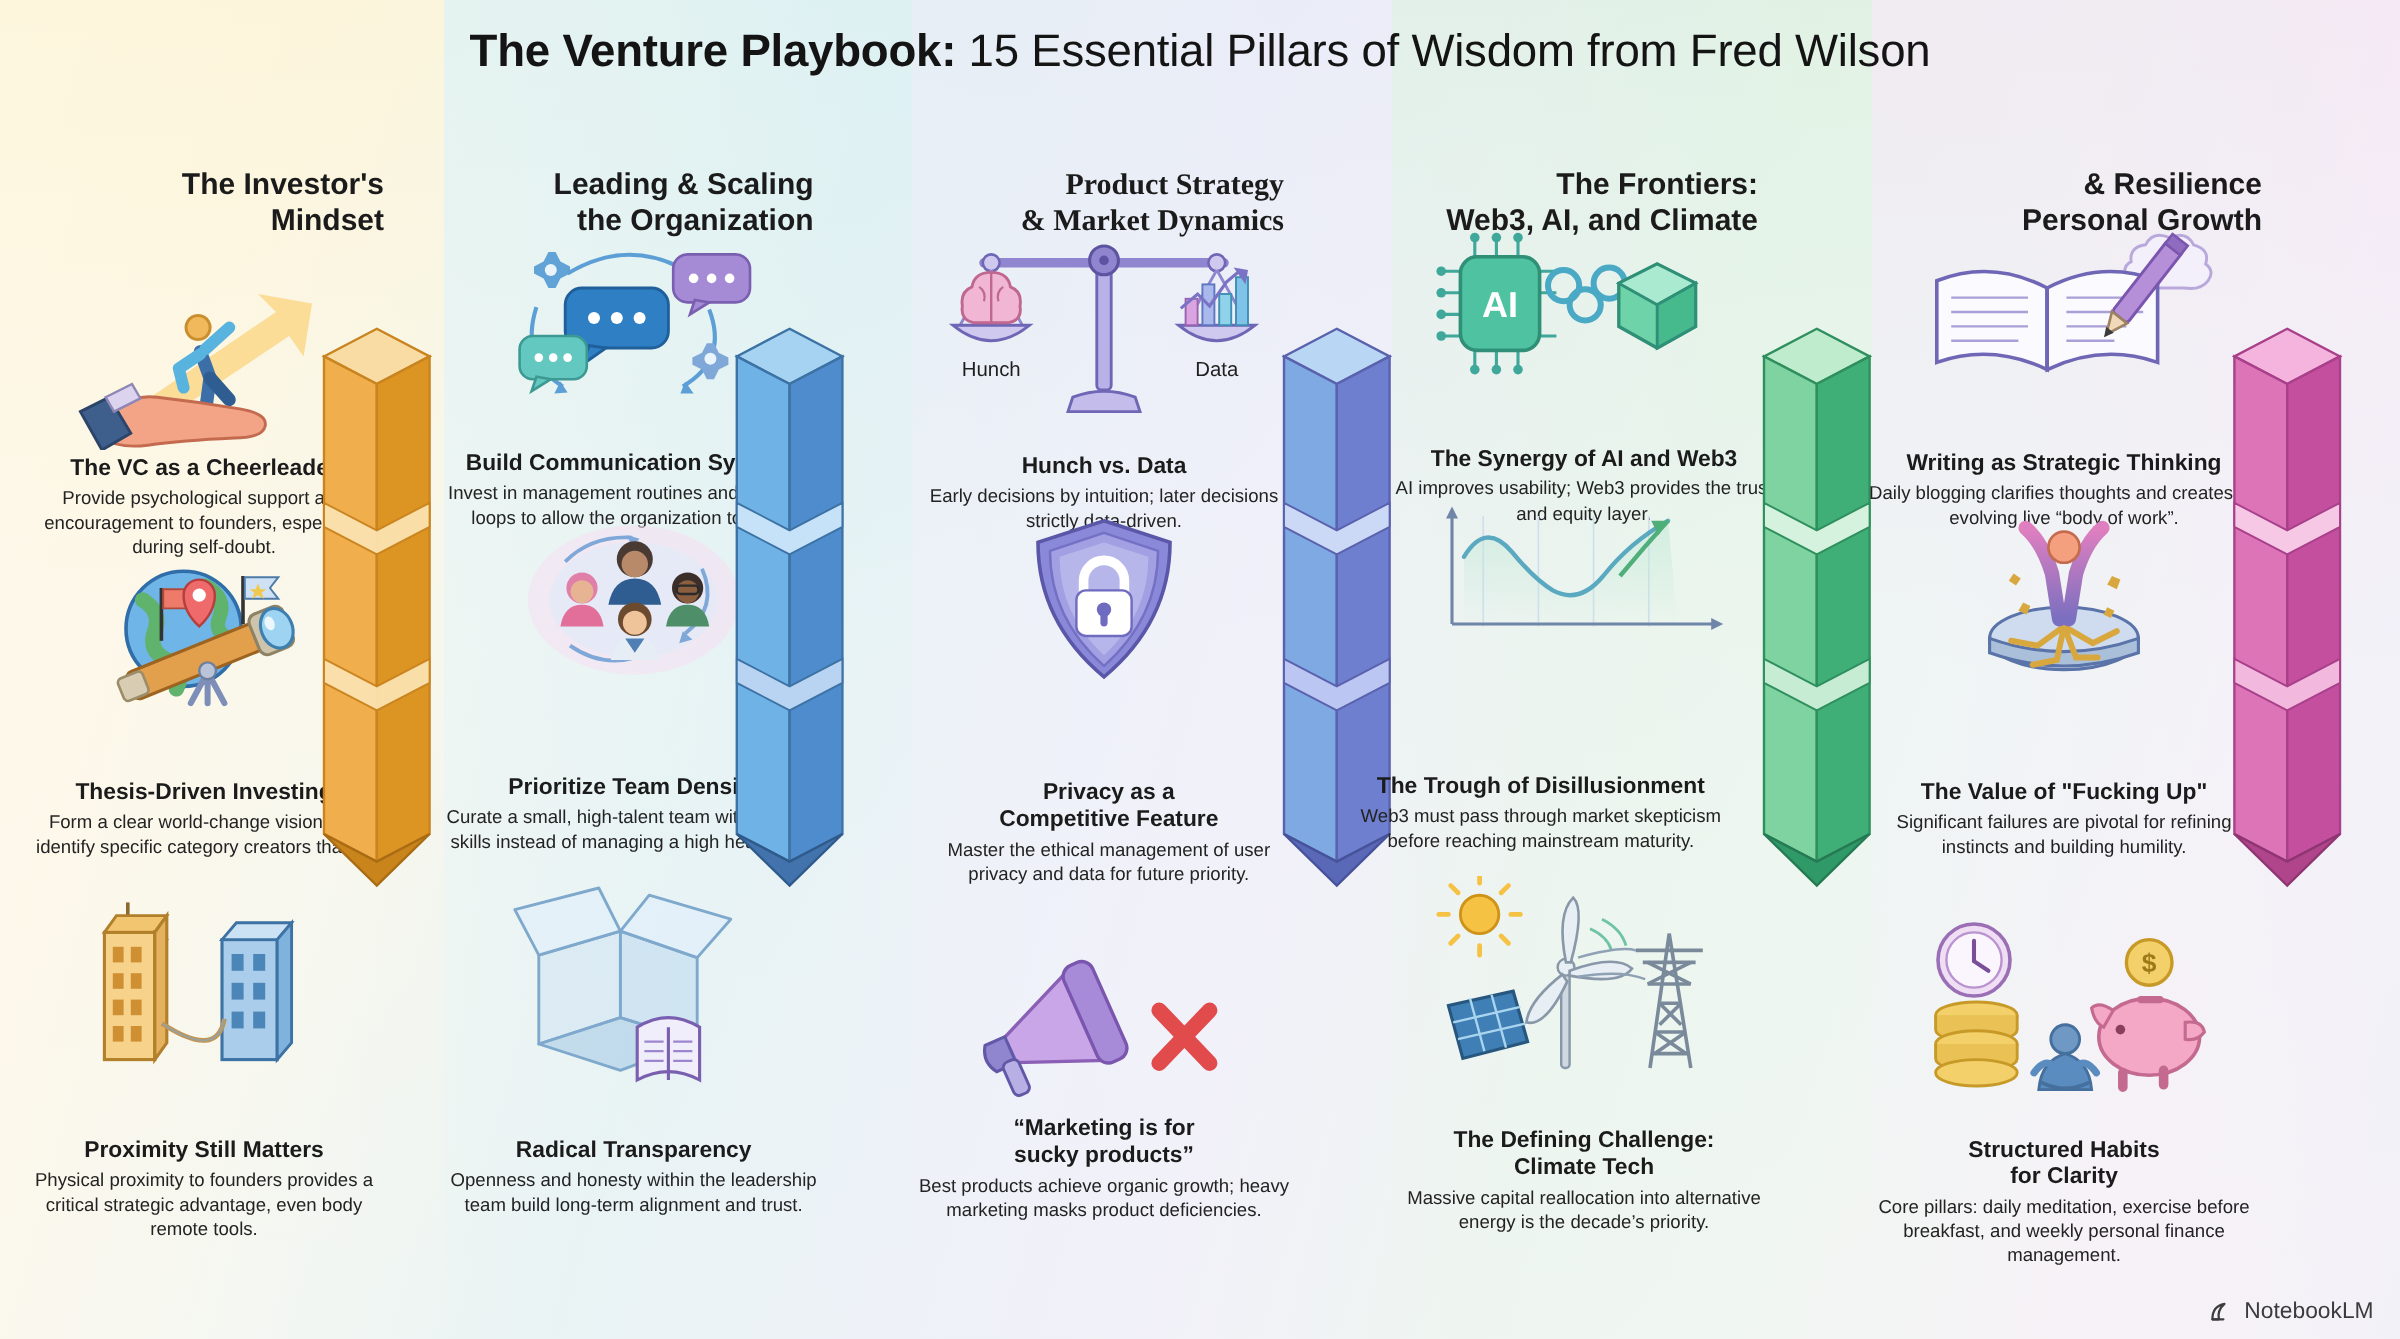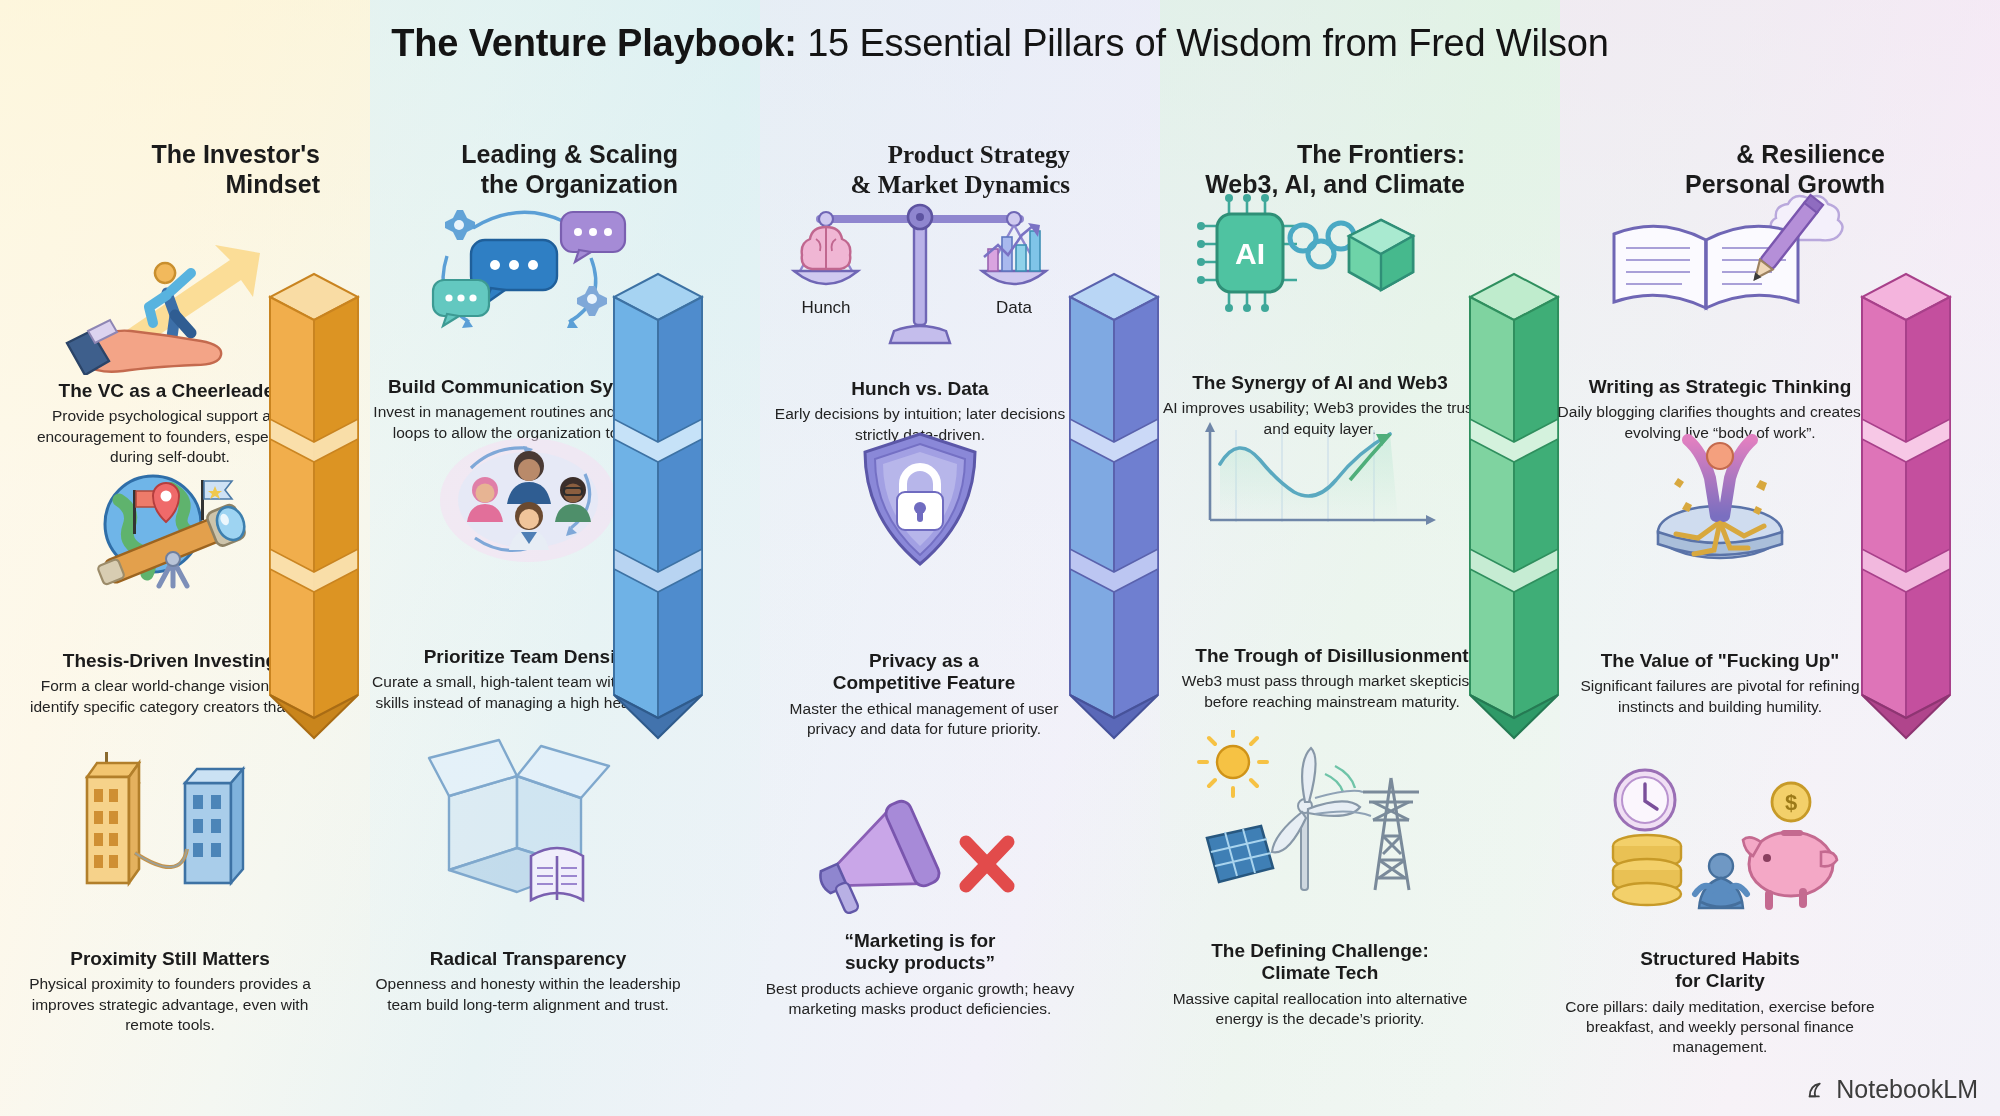--- a/index.html
+++ b/index.html
@@ -61,21 +61,21 @@
     margin-top: 4px;
   }
   .art { position: absolute; left: 0; width: 300px; display: flex; justify-content: center; align-items: center; }
 
   
   .pillar { position: absolute; }
 
   .wm {
     position: absolute; right: 22px; bottom: 12px;
     display: flex; align-items: center; gap: 8px;
-    color: #3c3c3c; font-size: 25px; font-weight: 400;
+    color: #3c3c3c; font-size: 19px; font-weight: 400;
   }
   .wm svg { display: block; }
 </style>
 </head>
 <body>
 
 <div id="canvas">
 
   <div class="wash w1"></div>
   <div class="wash w2"></div>
@@ -176,21 +176,21 @@
         <rect x="128" y="108" width="10" height="14"></rect>
           <rect x="146" y="108" width="10" height="14"></rect>
       </g>
       <path d="M70 118 q46 30 52 -4" fill="none" stroke="#c79348" stroke-width="4"></path>
       <path d="M70 118 q46 30 52 -4" fill="none" stroke="#7fa8cd" stroke-width="2" opacity=".6"></path>
     </svg>
   </div>
 
   <div class="block" style="left:20px; top:948px;">
     <div class="b-title">Proximity Still Matters</div>
-    <div class="b-body">Physical proximity to founders provides a improves strategic advantage, even with remote tools.</div>
+    <div class="b-body">Physical proximity to founders provides a critical strategic advantage, even body remote tools.</div>
   </div>
 
   <div class="pillar" style="left:268px; top:272px;">
     <svg width="92" height="470" viewBox="0 0 92 470">
       <defs>
         <linearGradient id="p1f" x1="0" y1="0" x2="1" y2="0">
           <stop offset="0" stop-color="#f7cd7e"></stop>
             <stop offset=".5" stop-color="#f0a63c"></stop>
             <stop offset="1" stop-color="#e2921f"></stop>
         </linearGradient>
@@ -489,21 +489,21 @@
       <path d="M246 100 l-10 -5 0 10 z" fill="#6f86a8"></path>
       <path d="M20 100 v-94" stroke="#6f86a8" stroke-width="2.6"></path>
       <path d="M20 2 l-5 10 10 0 z" fill="#6f86a8"></path>
       <path d="M30 44 q18 -30 40 -4 q18 22 34 32 q22 12 42 -12 q22 -28 54 -46 L208 100 L30 100 Z" fill="url(#curvefill)"></path>
       <path d="M30 44 q18 -30 40 -4 q18 22 34 32 q22 12 42 -12 q22 -28 54 -46" fill="none" stroke="#5aa9c0" stroke-width="3.6" stroke-linecap="round"></path>
       <path d="M200 14 l-14 0 6 12 z" fill="#4fae7a"></path>
       <path d="M160 60 q20 -24 40 -46" fill="none" stroke="#4fae7a" stroke-width="3.6"></path>
     </svg>
   </div>
 
-  <div class="block" style="left:1172px; top:645px; width:320px;">
+  <div class="block" style="left:1124px; top:645px; width:320px;">
     <div class="b-title">The Trough of Disillusionment</div>
     <div class="b-body">Web3 must pass through market skepticism before reaching mainstream maturity.</div>
   </div>
 
   <div class="art" style="left:1160px; top:730px; width:320px; height:190px;">
     <svg width="250" height="190" viewBox="0 0 250 190">
       <g>
         <circle cx="38" cy="32" r="16" fill="#f6c244" stroke="#cf9318" stroke-width="2.4"></circle>
         <g stroke="#f6c244" stroke-width="4" stroke-linecap="round">
           <path d="M38 6 v-8 M38 58 v8 M12 32 h-8 M64 32 h8 M20 14 l-6 -6 M56 14 l6 -6 M20 50 l-6 6 M56 50 l6 6"></path>

